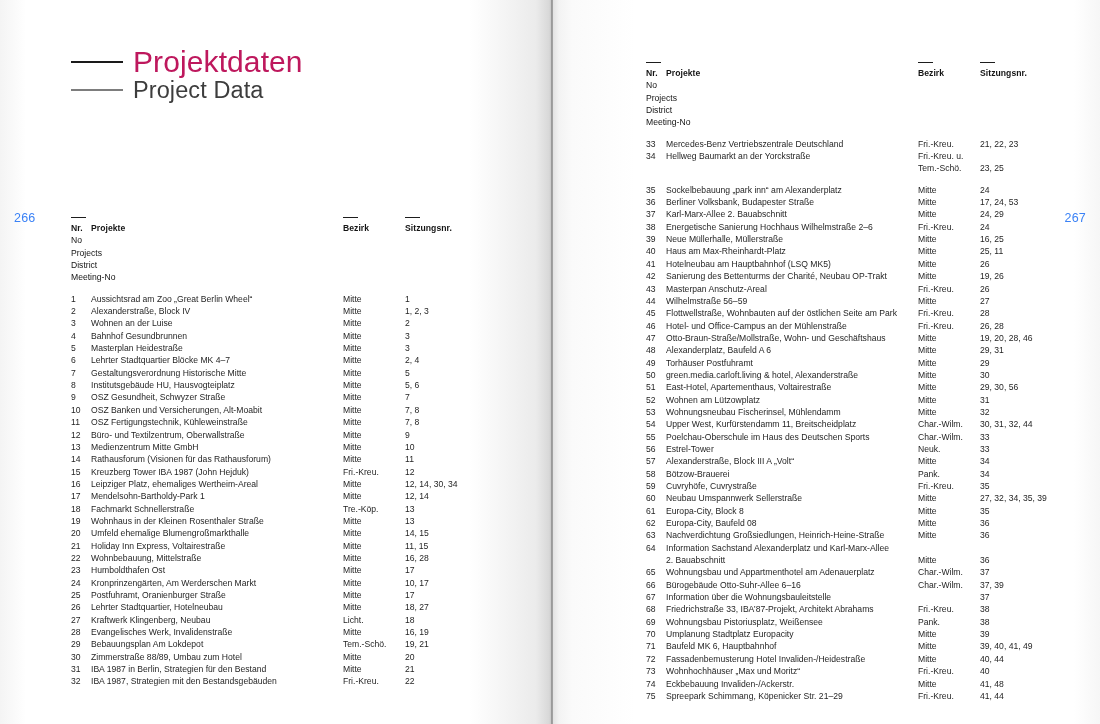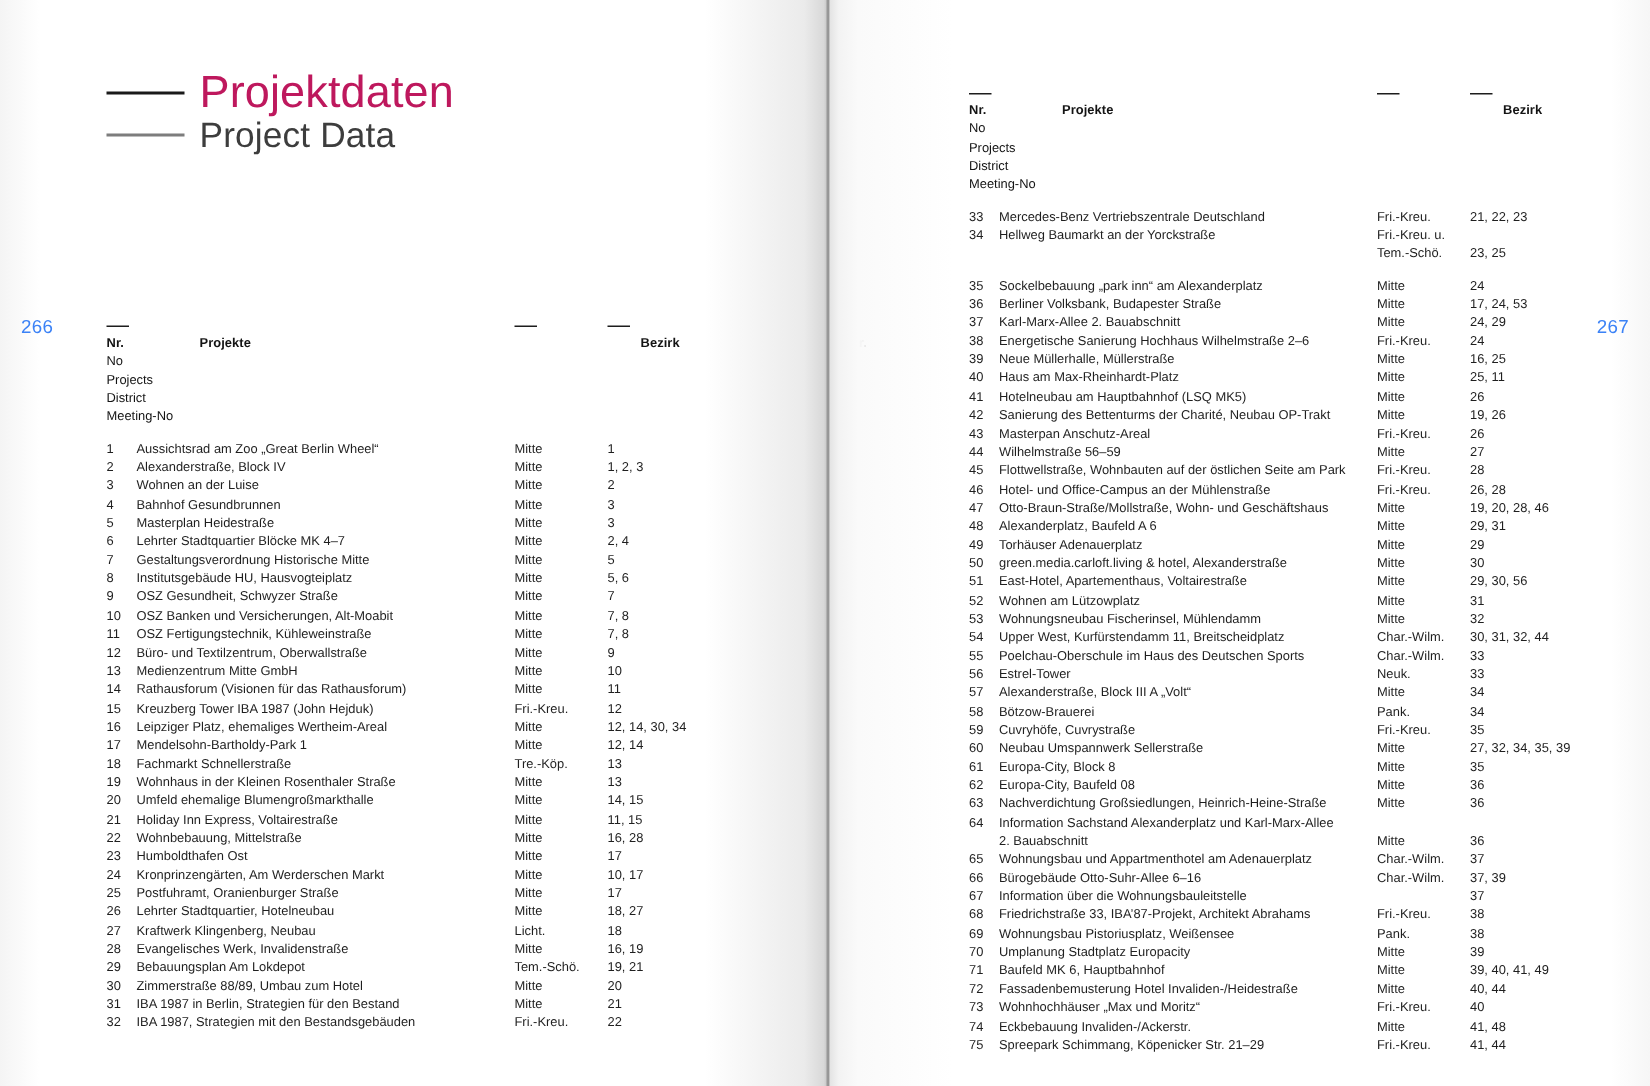--- a/index.html
+++ b/index.html
@@ -125,21 +125,21 @@
   .c-no       { width: 20px;  flex: none; }
   .c-project  { width: 252px; flex: none; }
   .c-district { width: 62px;  flex: none; }
   .c-meeting  { flex: 1 1 auto; }
 
   .thead .row { font-weight: normal; }
   .thead .row .c-no,
   .thead .row .c-project,
   .thead .row .c-district,
   .thead .row .c-meeting { color: #141414; }
-  .thead .row.de { font-weight: bold; letter-spacing: .05px; gap: 42px; }
+  .thead .row.de { font-weight: bold; letter-spacing: .05px; }
   .thead .row.en { color: #2a2a2a; flex-direction: column; }
 
   .gap { height: 9px; }
   .spacer-row { height: 9px; }
 
   .tbody .row { color: #1f1f1f; }
   .tbody .row.cont .c-no { visibility: hidden; }
 </style>
 </head>
 <body>
@@ -518,21 +518,21 @@
           <div class="c-meeting">19, 20, 28, 46</div>
         </div>
         <div class="row">
           <div class="c-no">48</div>
           <div class="c-project">Alexanderplatz, Baufeld A 6</div>
           <div class="c-district">Mitte</div>
           <div class="c-meeting">29, 31</div>
         </div>
         <div class="row">
           <div class="c-no">49</div>
-          <div class="c-project">Torhäuser Adenauerplatz</div>
+          <div class="c-project">Torhäuser Postfuhramt</div>
           <div class="c-district">Mitte</div>
           <div class="c-meeting">29</div>
         </div>
         <div class="row">
           <div class="c-no">50</div>
           <div class="c-project">green.media.carloft.living &amp; hotel, Alexanderstraße</div>
           <div class="c-district">Mitte</div>
           <div class="c-meeting">30</div>
         </div>
         <div class="row">

